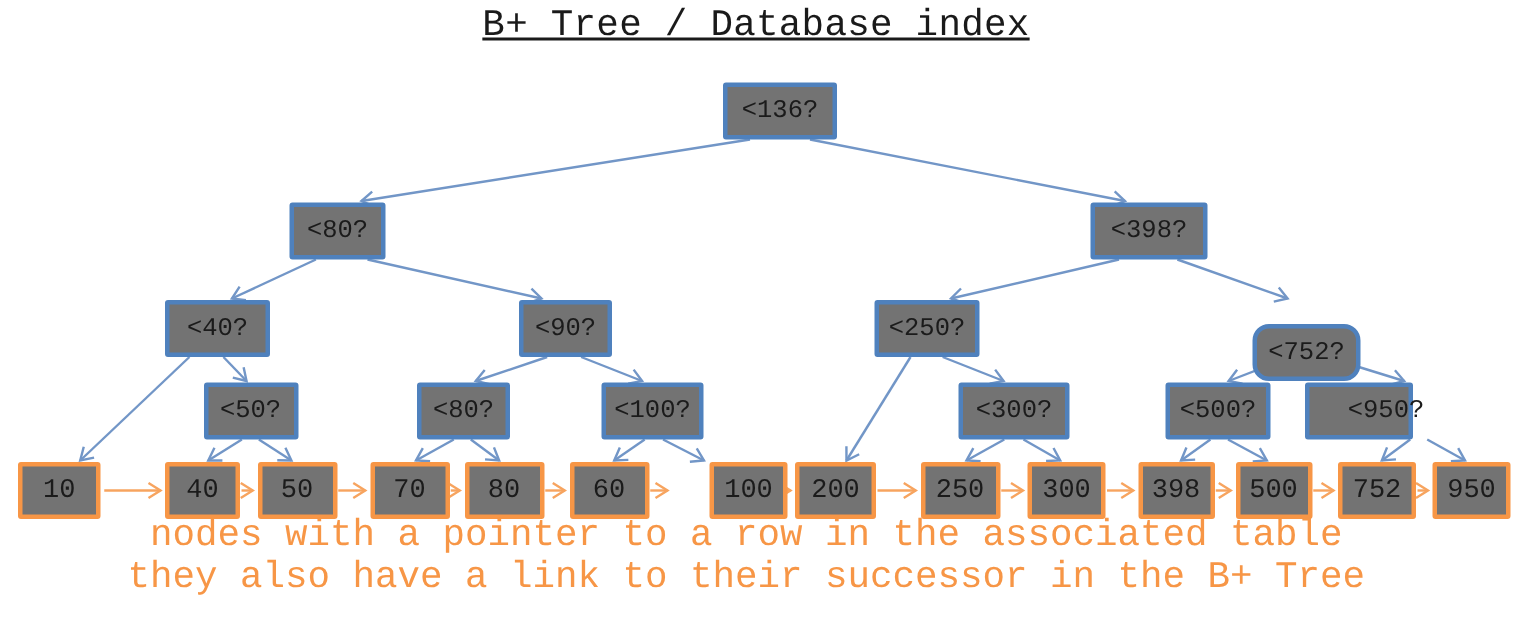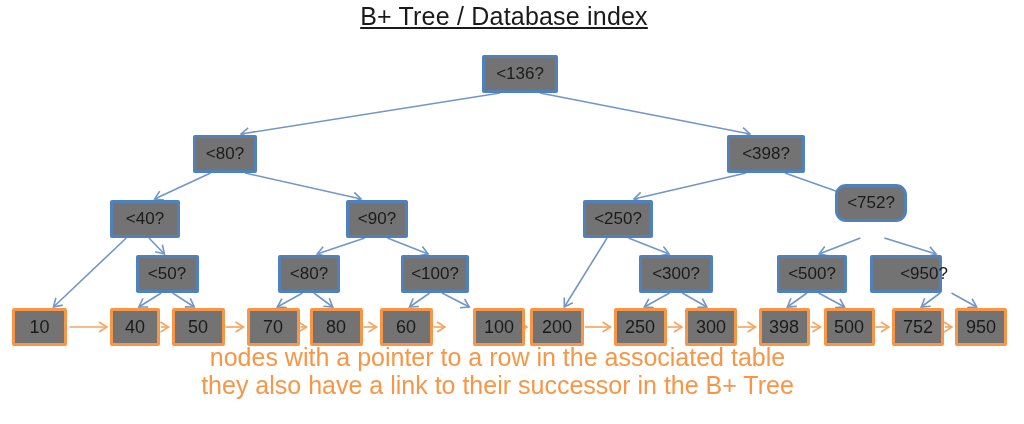--- a/index.html
+++ b/index.html
@@ -1,21 +1,21 @@
 <!DOCTYPE html>
 <html><head>
 <meta charset="utf-8">
 <style>
   html, body { margin: 0; padding: 0; background: #ffffff; }
   .canvas {
     position: relative;
     width: 1024px;
     height: 424px;
     background: #ffffff;
-    font-family: Liberation Sans, sans-serif;
+    font-family: Liberation Mono, monospace;
     overflow: hidden;
   }
   .title {
     position: absolute;
     top: 2px;
     left: 0;
     width: 1008px;
     text-align: center;
     font-size: 25px;
     color: var(--title-color, #1a1a1a);
@@ -122,21 +122,21 @@
       <line x1="945" y1="327" x2="952" y2="327" stroke="#f7a45f" stroke-width="1.6" marker-end="url(#ah-orange)"></line>
     </svg>
 
   <div id="nodes">
       <div class="node decision-node" style="left: 482px; top: 55px; width: 76px;">&lt;136?</div>
       <div class="node decision-node" style="left: 193px; top: 135px; width: 64px;">&lt;80?</div>
       <div class="node decision-node" style="left: 727px; top: 135px; width: 78px;">&lt;398?</div>
       <div class="node decision-node" style="left: 110px; top: 200px; width: 70px;">&lt;40?</div>
       <div class="node decision-node" style="left: 346px; top: 200px; width: 62px;">&lt;90?</div>
       <div class="node decision-node" style="left: 583px; top: 200px; width: 70px;">&lt;250?</div>
-      <div class="node decision-node" style="left: 835px; top: 184px; width: 72px; border-radius: 11px;">&lt;752?</div>
+      <div class="node decision-node" style="left: 835px; top: 216px; width: 72px; border-radius: 11px;">&lt;752?</div>
       <div class="node decision-node" style="left: 135.5px; top: 255px; width: 63px;">&lt;50?</div>
       <div class="node decision-node" style="left: 278px; top: 255px; width: 62px;">&lt;80?</div>
       <div class="node decision-node" style="left: 401px; top: 255px; width: 68px;">&lt;100?</div>
       <div class="node decision-node" style="left: 639px; top: 255px; width: 74px;">&lt;300?</div>
       <div class="node decision-node" style="left: 777px; top: 255px; width: 70px;">&lt;500?</div>
       <div class="node decision-node" style="left: 870px; top: 255px; width: 72px; padding-left: 36px;">&lt;950?</div>
       <div class="node leaf-node" style="left: 12px; top: 308px; width: 55px;">10</div>
       <div class="node leaf-node" style="left: 110px; top: 308px; width: 50px;">40</div>
       <div class="node leaf-node" style="left: 171.5px; top: 308px; width: 53px;">50</div>
       <div class="node leaf-node" style="left: 246.5px; top: 308px; width: 53px;">70</div>

